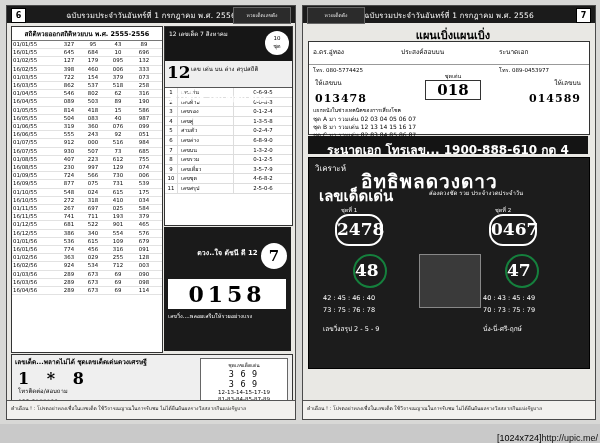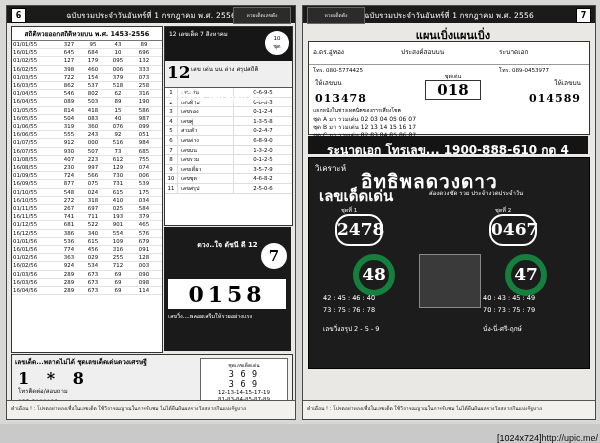--- a/index.html
+++ b/index.html
@@ -41,21 +41,21 @@
         background:#fff;color:#000;font-size:5.5px;text-align:center;line-height:8px;padding-top:3px;box-sizing:border-box;}
   .mbig{position:relative;height:26px;background:#efefef;border-bottom:1px solid #555;}
   .mbig .n{position:absolute;left:2px;top:1px;font-size:17px;font-weight:bold;font-family:"DejaVu Serif",serif;}
   .mbig .tx{position:absolute;left:26px;top:4px;font-size:6px;line-height:8px;}
   .mrow{display:flex;font-size:5.4px;line-height:8.6px;border-bottom:1px solid #ddd;}
   .mrow .k{width:12px;text-align:center;border-right:1px solid #ddd;}
   .mrow .v{width:52px;padding-left:3px;border-right:1px solid #ddd;}
   .mrow .w{flex:1;text-align:center;}
 
   .sbox{position:absolute;left:157px;top:221px;width:127px;height:124px;background:#1a1a1a;color:#fff;}
-  .sbox .ttl{font-size:7px;text-align:center;padding:12px 0 1px;font-weight:bold;}
+  .sbox .ttl{font-size:7px;text-align:center;padding:20px 0 1px;font-weight:bold;}
   .sbox .big{position:absolute;left:6px;top:20px;font-size:9px;}
   .sbox .circles{position:absolute;right:4px;top:16px;}
   .circ2{width:26px;height:26px;border-radius:50%;background:#fff;color:#000;font-size:15px;font-weight:bold;
          text-align:center;line-height:26px;font-family:"DejaVu Serif",serif;}
   .numstrip{position:absolute;left:4px;top:52px;width:118px;height:30px;background:#fff;color:#000;
             font-size:22px;font-weight:bold;text-align:center;line-height:30px;letter-spacing:4px;
             font-family:"DejaVu Serif",serif;}
   .sbox .sub{position:absolute;left:4px;top:85px;font-size:5.5px;line-height:8px;width:118px;}
 
   .bbox{position:absolute;left:4px;top:348px;width:280px;height:54px;background:#efefef;border:1px solid #333;}
@@ -92,22 +92,22 @@
   .rbar .tx{position:absolute;left:0;right:0;top:4px;text-align:center;font-size:12px;font-weight:bold;}
 
   .adbox{position:absolute;left:5px;top:151px;width:280px;height:210px;background:#1c1c1c;color:#fff;border:1px solid #000;}
   .adbox .a1{position:absolute;left:6px;top:4px;font-size:8px;}
   .adbox .a2{position:absolute;left:52px;top:8px;font-size:19px;font-weight:bold;letter-spacing:1px;}
   .adbox .a3{position:absolute;left:10px;top:26px;font-size:15px;font-weight:bold;}
   .adbox .a4{position:absolute;left:120px;top:30px;font-size:6px;}
   .adbox .ring{position:absolute;width:44px;height:28px;border:2px solid #fff;border-radius:14px;
                text-align:center;line-height:26px;font-size:17px;font-weight:bold;font-family:"DejaVu Serif",serif;}
   .adbox .lbl{position:absolute;font-size:5.5px;}
-  .adbox .circ3{position:absolute;width:30px;height:30px;border-radius:50%;border:6px solid #15803d;
-                text-align:center;line-height:28px;font-size:17px;font-weight:bold;font-family:"DejaVu Serif",serif;}
+  .adbox .circ3{position:absolute;width:30px;height:30px;border-radius:50%;border:2px solid #15803d;
+                line-height:28px;font-size:17px;font-weight:bold;font-family:"DejaVu Serif",serif;}
   .adbox .rowtx{position:absolute;font-size:6.5px;}
   .adbox .foot{position:absolute;left:0;right:0;bottom:2px;text-align:center;font-size:7.5px;font-weight:bold;}
   .adbox .box2{position:absolute;left:110px;top:96px;width:60px;height:52px;background:#3a3a3a;border:1px solid #888;}
 
   .credit{position:absolute;right:2px;bottom:0px;font-size:9px;color:#111;font-family:"Liberation Sans",sans-serif;}
   .credit .a{color:#000;}
 </style>
 </head>
 <body>
 
@@ -115,21 +115,21 @@
   <div class="scan"></div>
 
   <div class="sheet left">
     <div class="hdr">
       <div class="t">ฉบับรวมประจำวันอันทร์ที่ 1 กรกฎาคม พ.ศ. 2556</div>
     </div>
     <div class="pagenum pn-l">6</div>
     <div class="stamp st-l">หวยเด็ดเลขดัง</div>
 
     <div class="lbox">
-      <div class="cap">สถิติหวยออกสถิติหวยบน พ.ศ. 1453-2556</div>
+      <div class="cap">สถิติหวยออกสถิติหวยบน พ.ศ. 2555-2556</div>
       <div id="ltable">
           <div class="lrow">
             <div class="d">01/01/55</div>
             <div class="a">327</div>
             <div class="b">95</div>
             <div class="c">43</div>
             <div class="e">89</div>
           </div>
           <div class="lrow">
             <div class="d">16/01/55</div>

